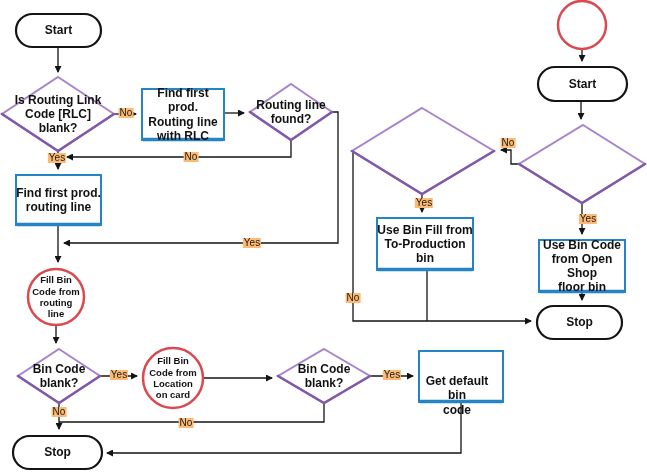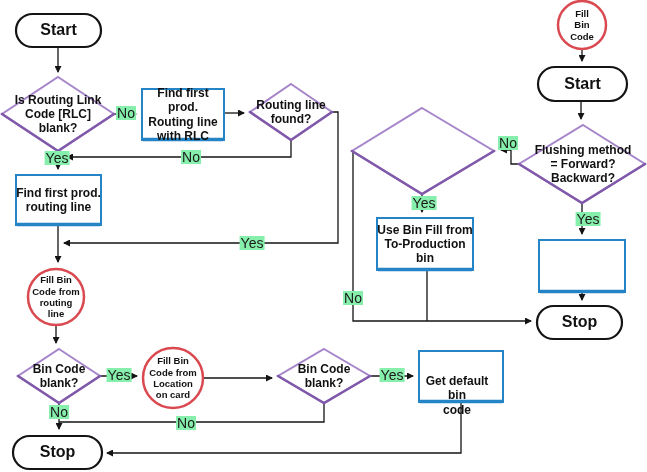--- a/index.html
+++ b/index.html
@@ -20,25 +20,25 @@
   .diamond-shade{fill:none;stroke:var(--c-diamond-dark);stroke-width:2.6;stroke-linecap:round;}
   .shape-rect{fill:#fff;stroke:var(--c-rect);stroke-width:2;}
   .rect-shade{stroke:var(--c-rect);stroke-width:3.5;}
   .shape-circle{fill:#fff;stroke:var(--c-circle);stroke-width:2.5;}
   .shape-stadium{fill:#fff;stroke:var(--c-terminator);stroke-width:2.2;}
   .nlabel{
     position:absolute;display:flex;align-items:center;justify-content:center;
     text-align:center;font-weight:bold;font-size:12px;line-height:1.18;
     white-space:pre-line;color:#111;pointer-events:none;
   }
-  .nlabel.big{font-size:16px;}
+  .nlabel.big{font-size:12px;}
   .nlabel.circ{font-size:9.5px;line-height:1.2;}
   .elabel{
-    position:absolute;transform:translate(-50%,-50%);background:#86efac;
-    padding:0 1px;font-size:14px;color:#1a1a1a;line-height:1;pointer-events:none;
+    position:absolute;transform:translate(-50%,-50%);background:#fdba74;
+    padding:0 1px;font-size:10px;color:#1a1a1a;line-height:1;pointer-events:none;
   }
 </style>
 </head>
 <body>
 
 <div id="canvas">
 
   <svg id="wires" width="647" height="472" viewBox="0 0 647 472">
     <defs>
       <marker id="arr" markerWidth="7" markerHeight="7" refX="6" refY="3.5" orient="auto" markerUnits="userSpaceOnUse">
@@ -136,29 +136,26 @@
 blank?</div>
   <div class="nlabel circ" style="left:143px;top:348px;width:60px;height:60px">Fill Bin
 Code from
 Location
 on card</div>
   <div class="nlabel" style="left:278px;top:354px;width:92px;height:44px">Bin Code
 blank?</div>
   <div class="nlabel" style="left:419px;top:370px;width:76px;height:51px">Get default bin
 code</div>
   <div class="nlabel big" style="left:13px;top:436px;width:89px;height:33px">Stop</div>
-  <div class="nlabel circ" style="left:557px;top:1px;width:50px;height:48px">Fill
-Bin
-Code</div>
   <div class="nlabel big" style="left:538px;top:67px;width:89px;height:34px">Start</div>
-  <div class="nlabel" style="left:521px;top:134px;width:124px;height:60px">Flushing method
-= Forward?
-Backward?</div>
   <div class="nlabel" style="left:377px;top:218px;width:96px;height:52px">Use Bin Fill from
 To-Production bin</div>
+  <div class="nlabel" style="left:539px;top:240px;width:86px;height:52px">Use Bin Code
+from Open Shop
+floor bin</div>
   <div class="nlabel big" style="left:537px;top:306px;width:85px;height:33px">Stop</div>
 
   <span class="elabel" style="left:126px;top:113px">No</span>
   <span class="elabel" style="left:57px;top:158px">Yes</span>
   <span class="elabel" style="left:191px;top:157px">No</span>
   <span class="elabel" style="left:252px;top:243px">Yes</span>
   <span class="elabel" style="left:119px;top:375px">Yes</span>
   <span class="elabel" style="left:59px;top:412px">No</span>
   <span class="elabel" style="left:392px;top:375px">Yes</span>
   <span class="elabel" style="left:186px;top:423px">No</span>

